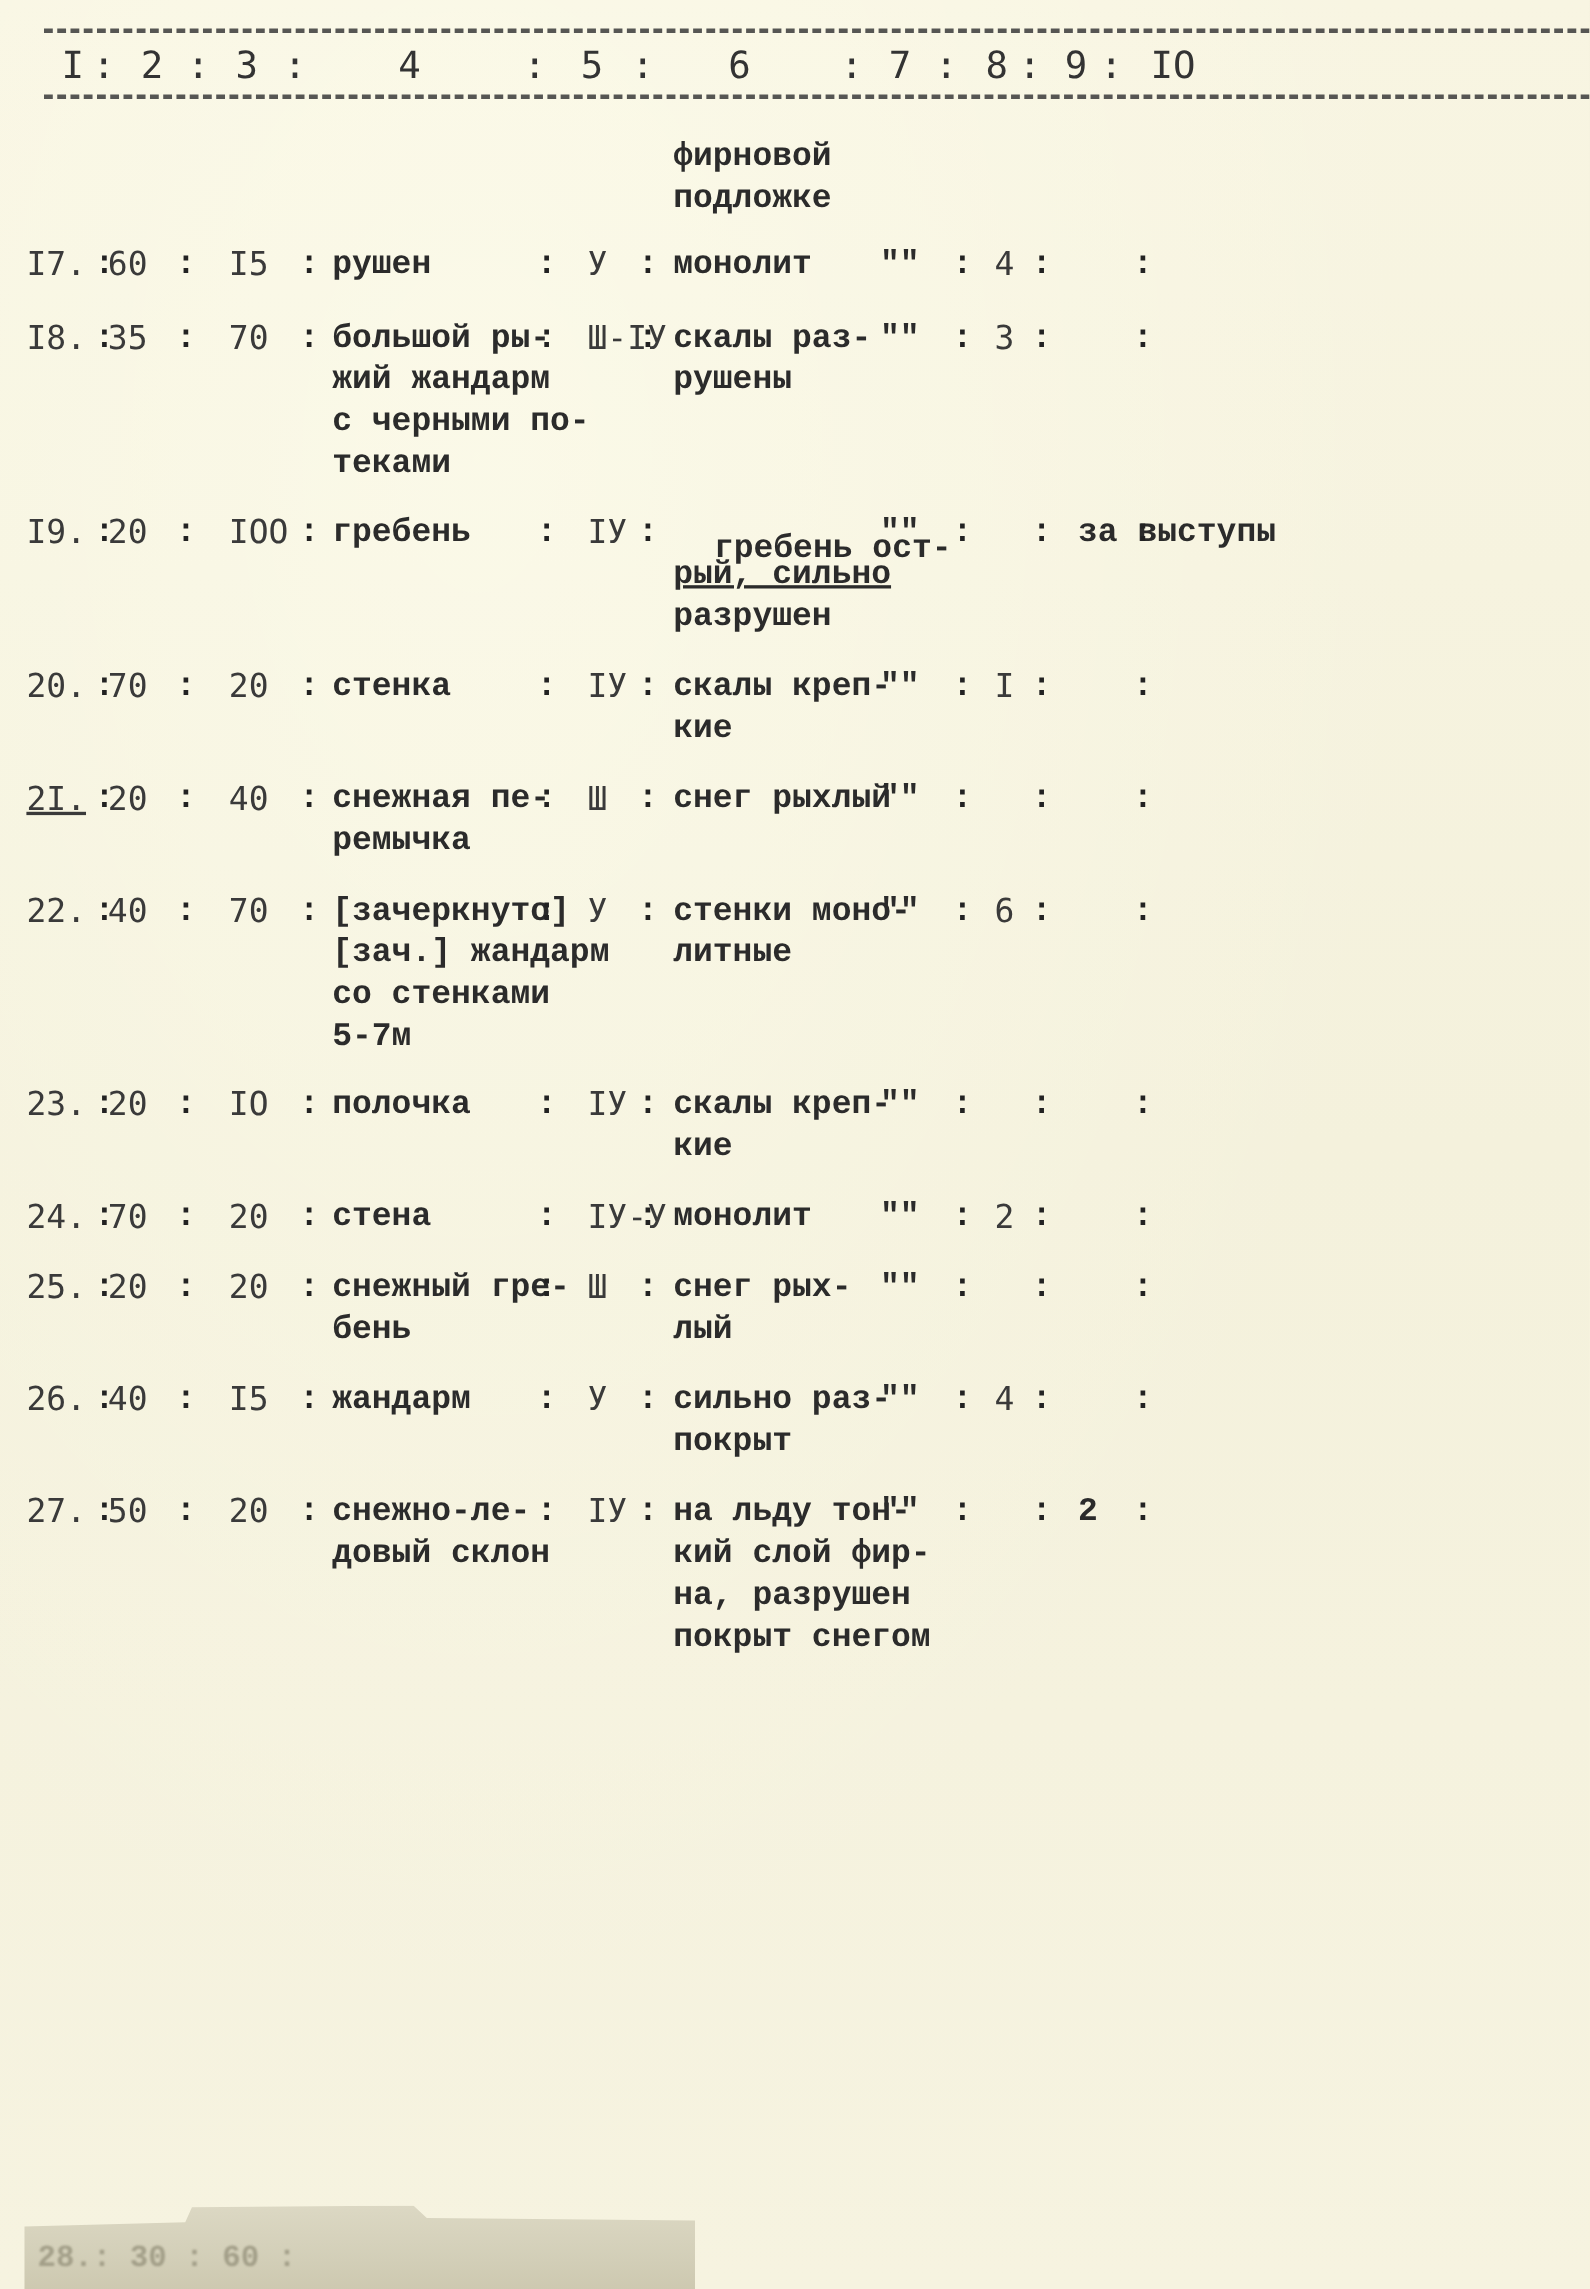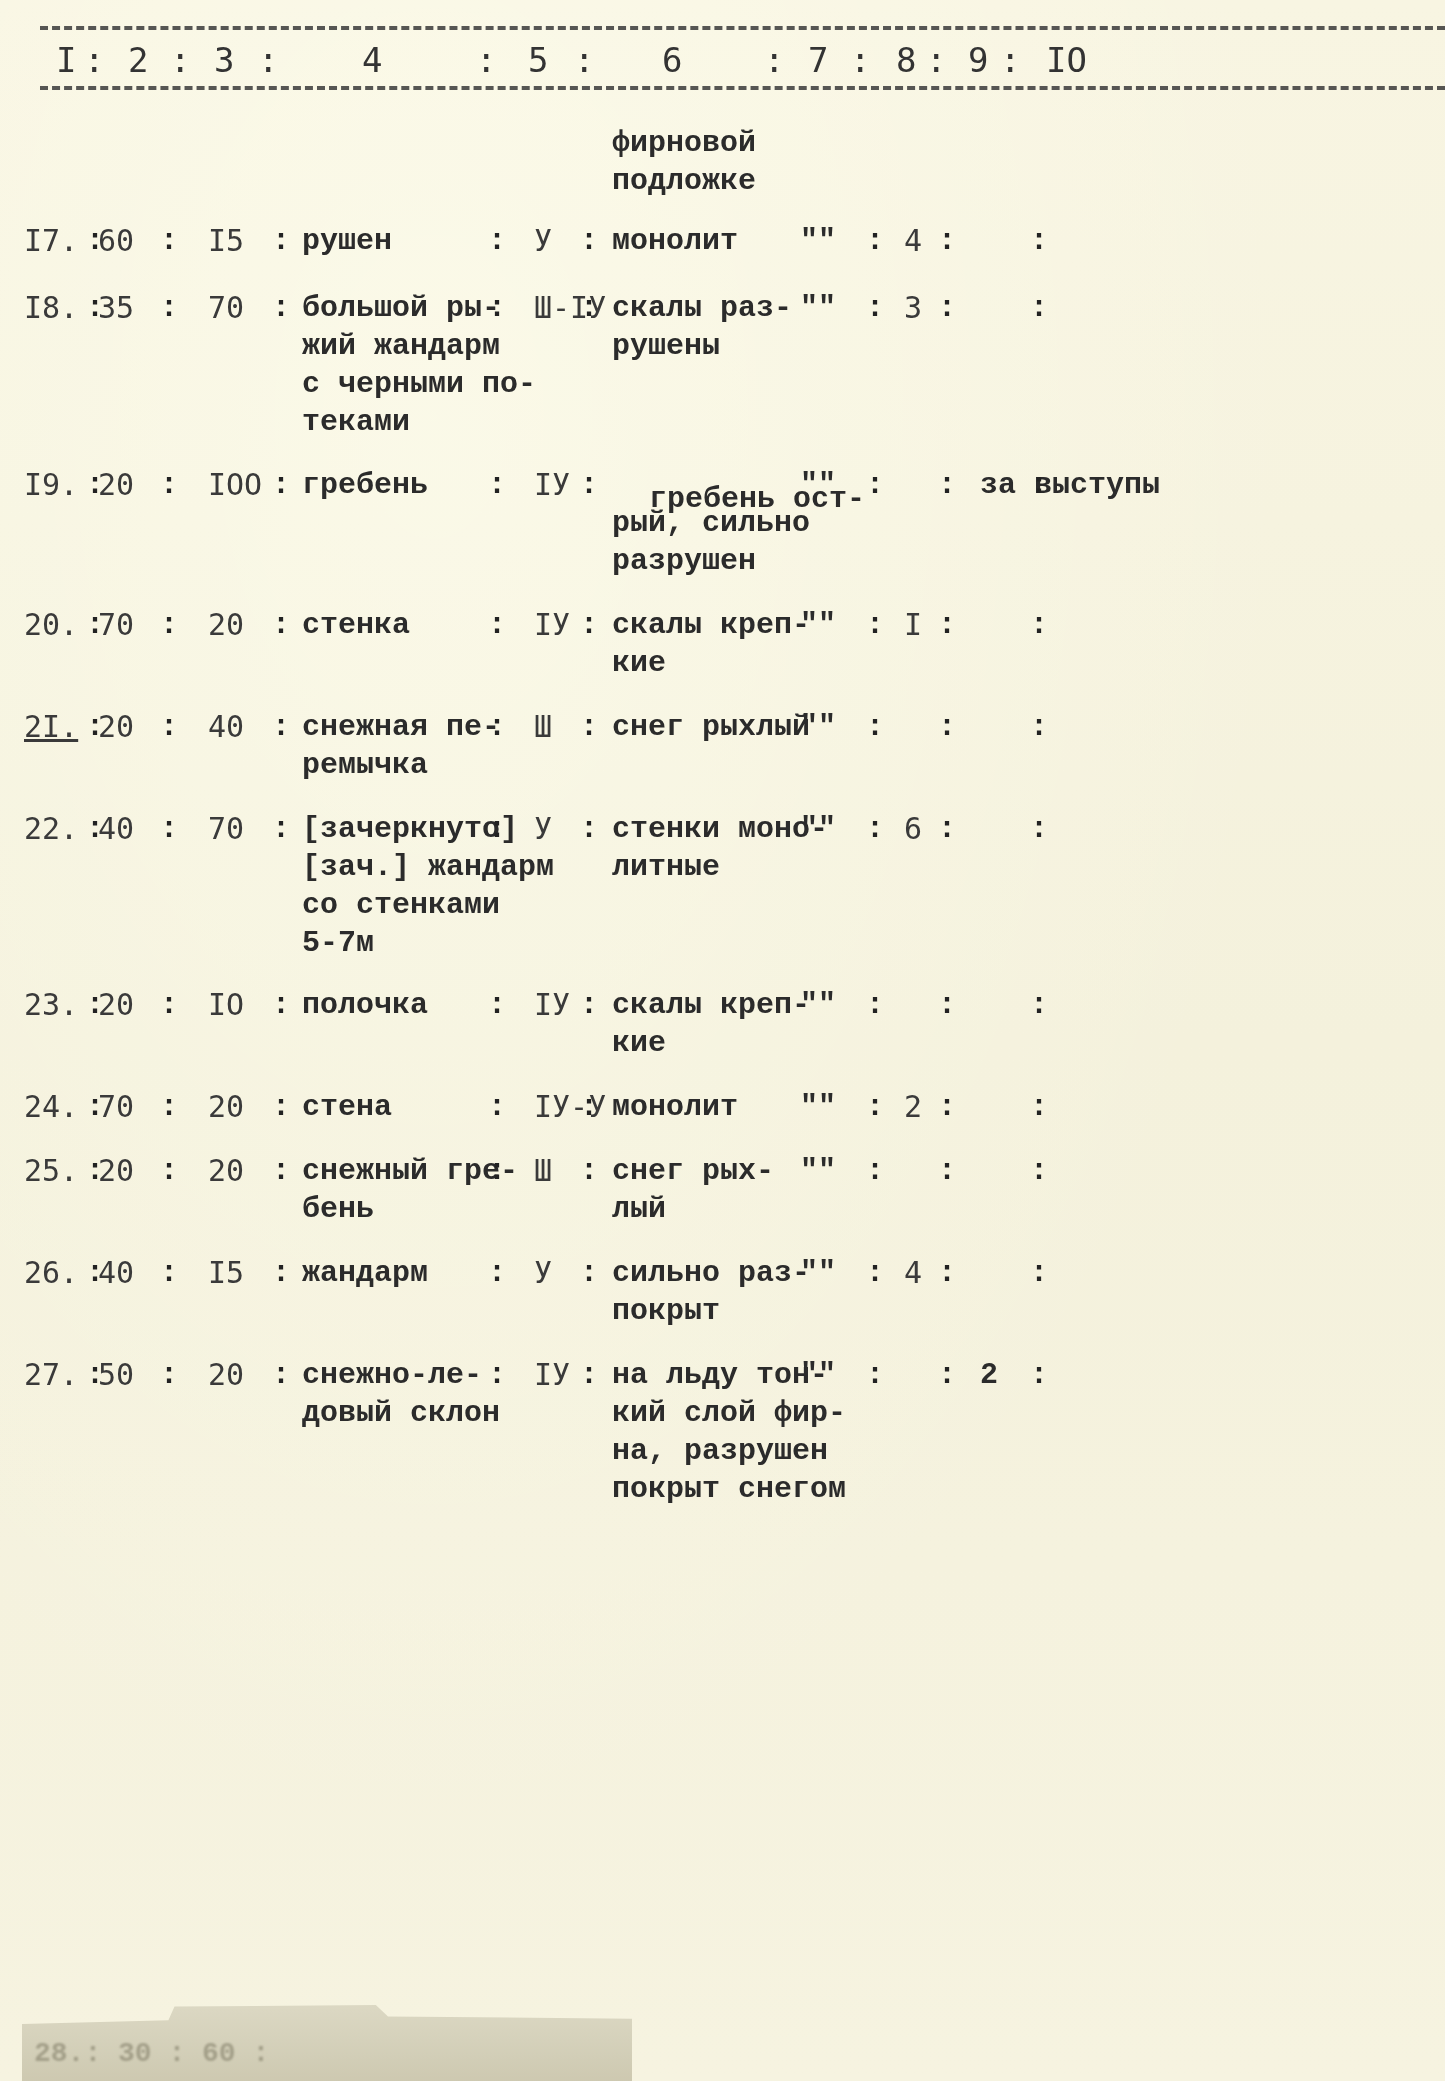--- a/index.html
+++ b/index.html
@@ -163,21 +163,21 @@
       <div class="sep" style="left: 86px; top: 460px;">:</div>
       <div class="cell num" style="left: 98px; top: 460px;">20</div>
       <div class="sep" style="left: 160px; top: 460px;">:</div>
       <div class="cell num" style="left: 208px; top: 460px;">IOO</div>
       <div class="sep" style="left: 272px; top: 460px;">:</div>
       <div class="cell" style="left: 302px; top: 460px;">гребень</div>
       <div class="sep" style="left: 488px; top: 460px;">:</div>
       <div class="cell num" style="left: 534px; top: 460px;">IУ</div>
       <div class="sep" style="left: 580px; top: 460px;">:</div>
       <div class="cell" style="left: 612px; top: 474px; margin-left: 37px;">гребень ост-</div>
-      <div class="cell" style="left: 612px; top: 498px;">рый, сильно</div>
+      <div class="cell" style="left: 612px; top: 498px; text-decoration: underline;">рый, сильно</div>
       <div class="cell" style="left: 612px; top: 536px;">разрушен</div>
       <div class="cell" style="left: 800px; top: 460px;">""</div>
       <div class="sep" style="left: 866px; top: 460px;">:</div>
       <div class="cell num" style="left: 904px; top: 460px;"></div>
       <div class="sep" style="left: 938px; top: 460px;">:</div>
       <div class="cell" style="left: 980px; top: 460px;">за выступы</div>
       <div class="sep" style="left: 1030px; top: 460px;">:</div>
     </div>
     <div>
       <div class="cell num" style="left: 24px; top: 600px;">20.</div>

